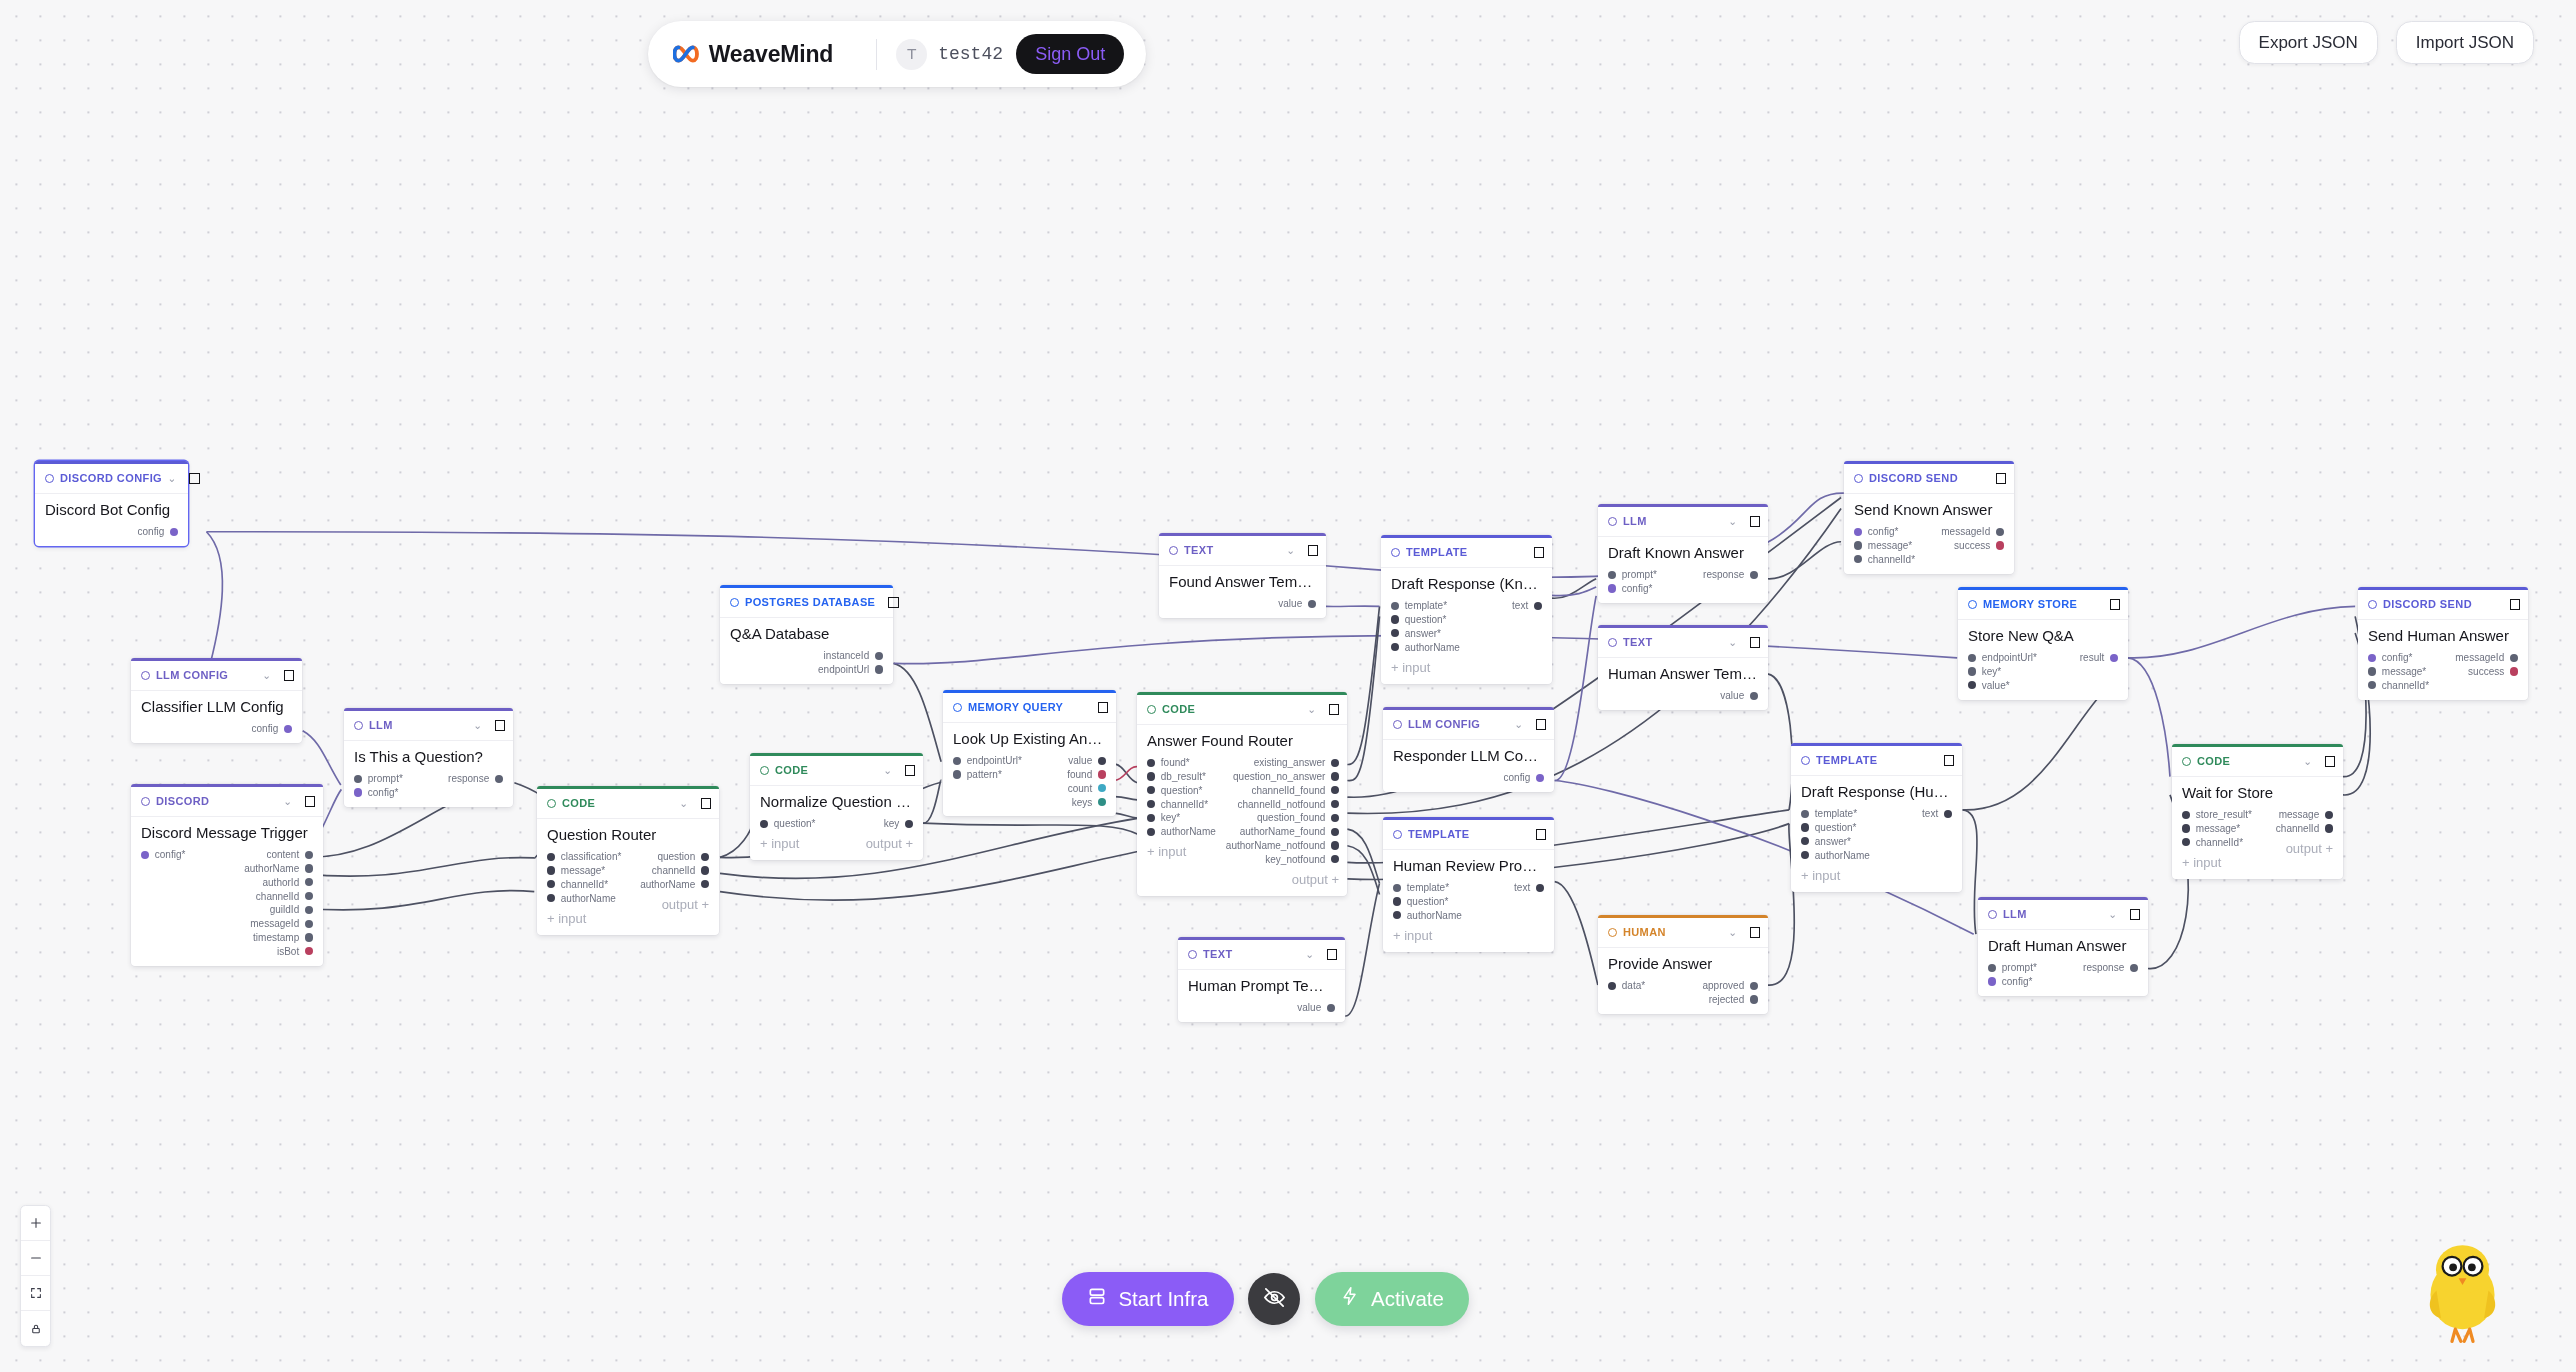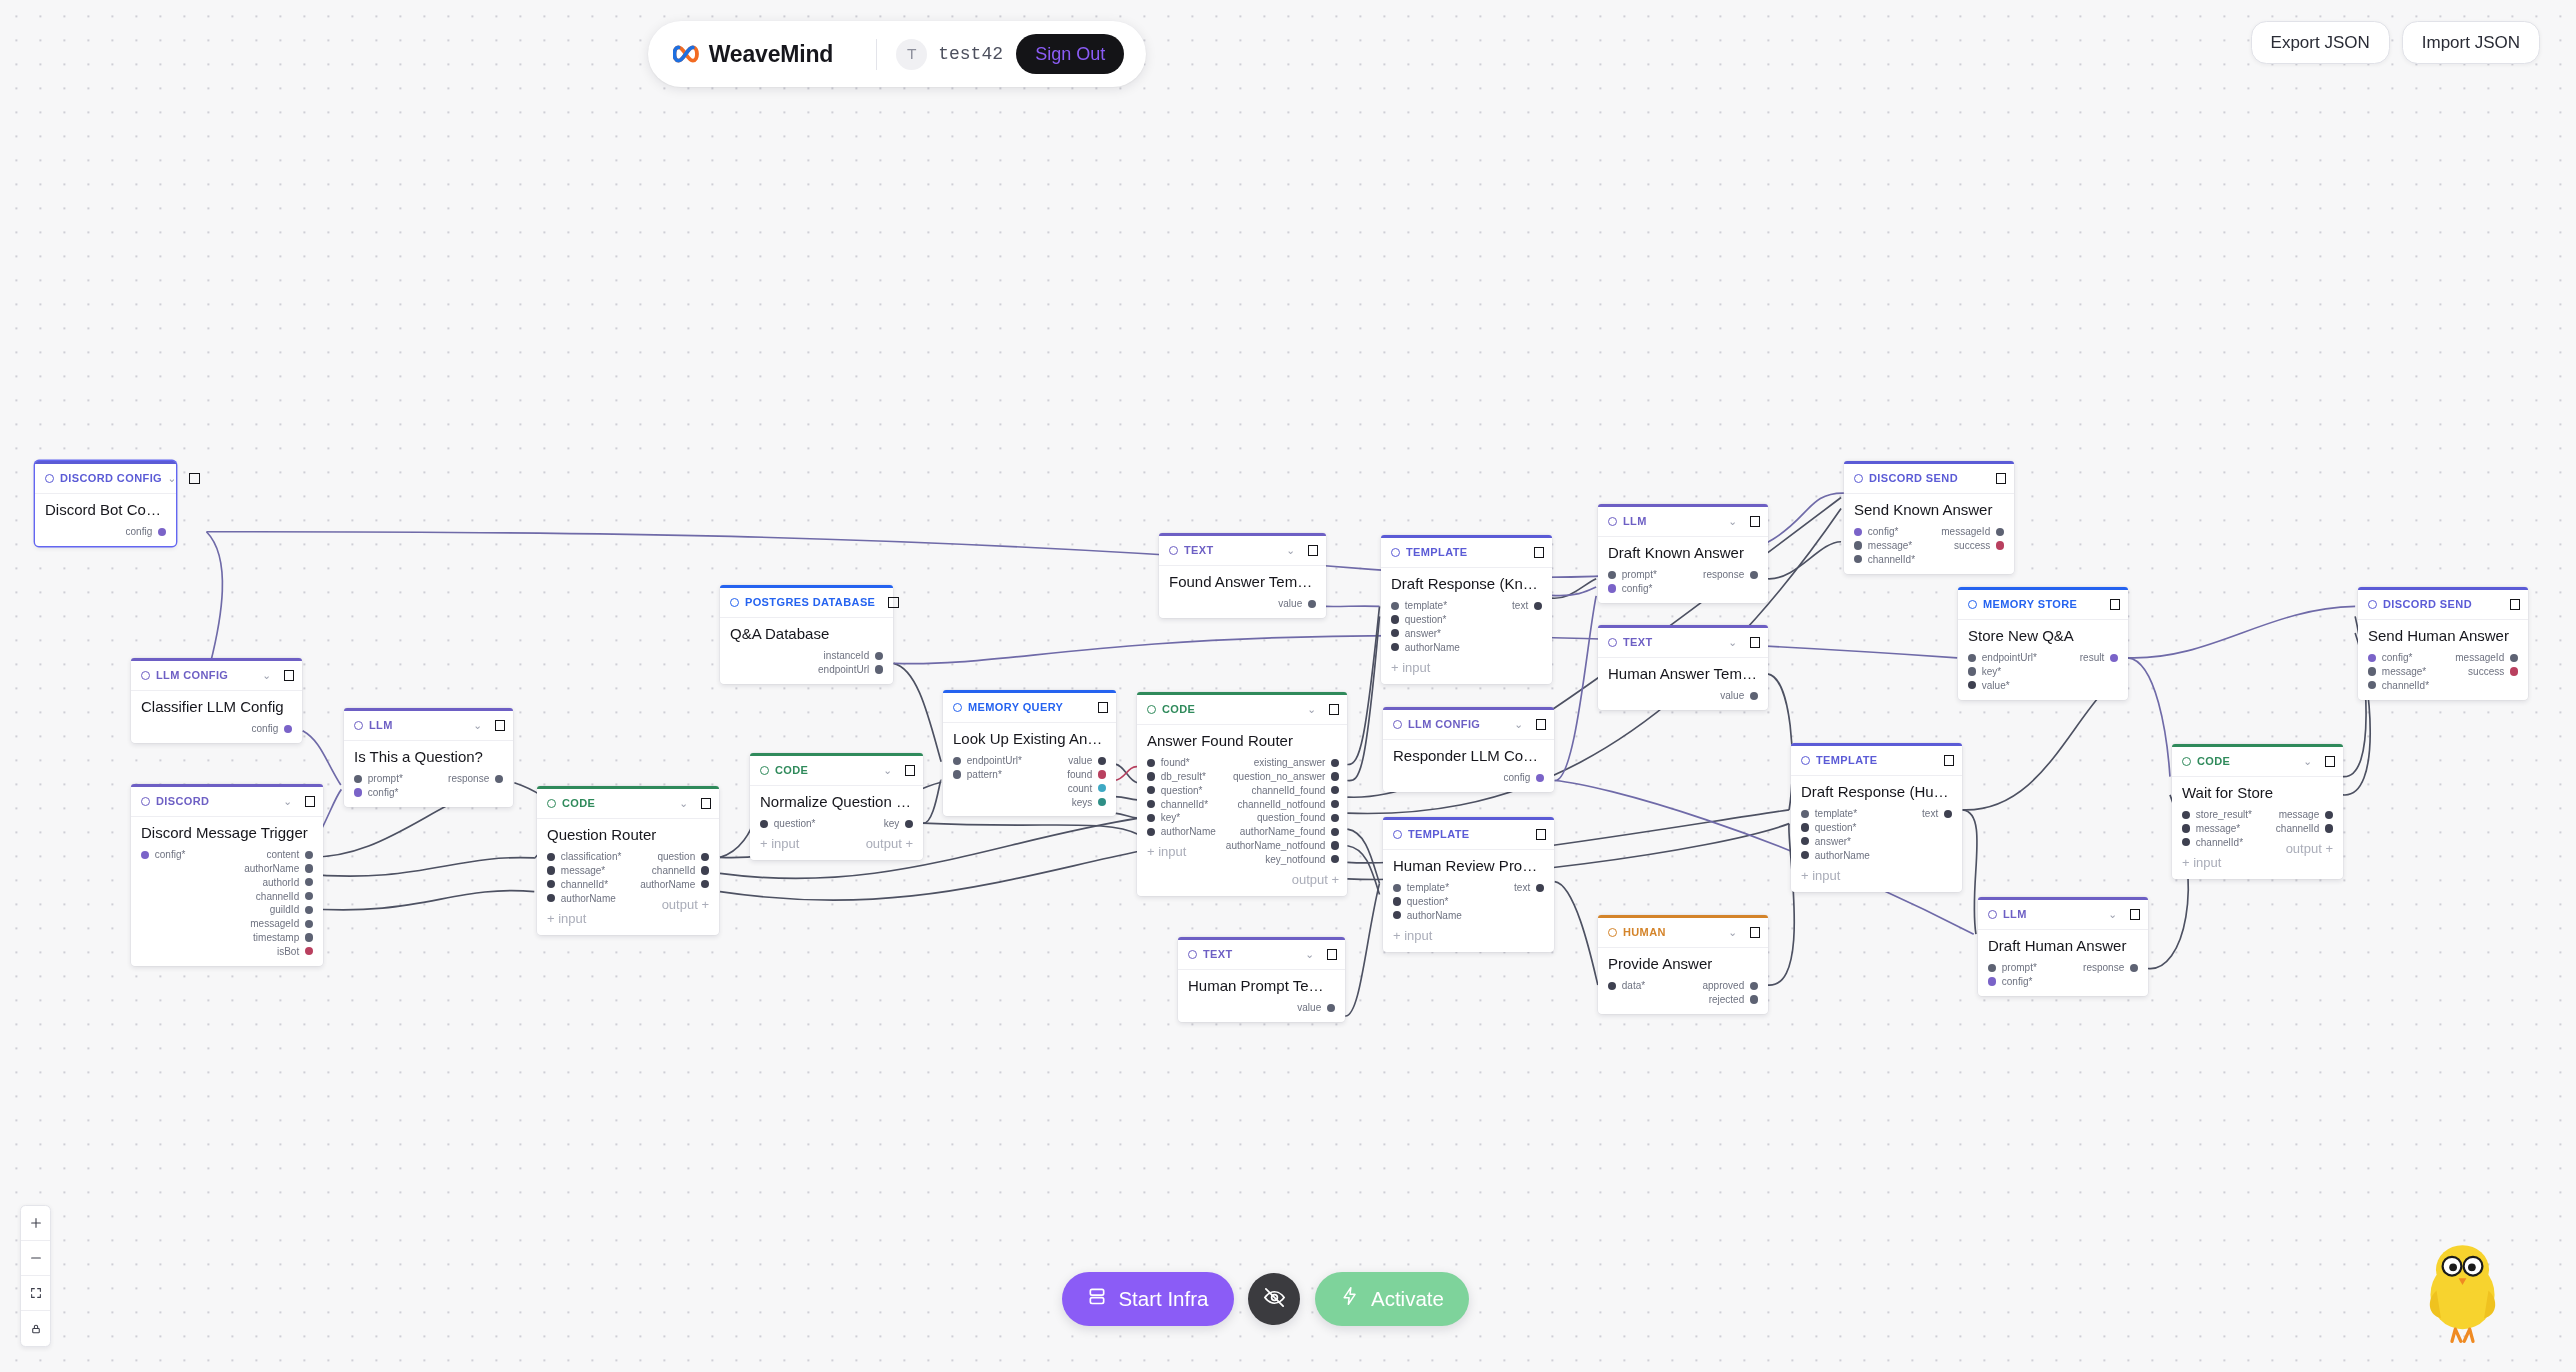--- a/index.html
+++ b/index.html
@@ -45,21 +45,21 @@
     font-size:15.5px;color:#8d8f9c;
   }
   .username { font-family:"Liberation Mono", monospace; font-size:18px; color:#4d505e; }
   #signout {
     margin-left:13.3px; background:#141417; color:#8b5cf6; font-size:18px;
     padding:9.4px 19px; border-radius:22px; border:none; cursor:pointer;
     font-family:"Liberation Sans", sans-serif;
   }
 
   
-  #topright { position:absolute; right:36px; top:21px; display:flex; gap:12px; z-index:50; }
+  #topright { position:absolute; right:42px; top:21px; display:flex; gap:18px; z-index:50; }
   .tr-btn {
     background:#fff; border:0.8px solid #e1e2e8; border-radius:15.5px;
     font-size:17px; color:#2a2c36; padding:10.5px 19px; cursor:pointer;
     box-shadow:0 1.1px 4.4px rgba(16,18,40,.06);
     font-family:"Liberation Sans", sans-serif;
   }
 
   
   #zoomctl {
     position:absolute; left:20px; top:1205px; width:31px;
@@ -190,21 +190,21 @@
       <path d="M 3197 1782 C 3280 1790, 3230 1520, 3236 1490" stroke="#4d5162" stroke-width="3" fill="none"></path>
       <path d="M 3550 1465 C 3600 1470, 3560 1600, 3574 1690" stroke="#4d5162" stroke-width="3" fill="none"></path>
       <path d="M 3550 1465 C 3700 1470, 3750 1280, 3840 1220" stroke="#4d5162" stroke-width="3" fill="none"></path>
       <path d="M 3849 1190 C 3900 1195, 3920 1330, 3925 1405" stroke="#6f6aa8" stroke-width="3" fill="none"></path>
       <path d="M 3885 1752 C 3950 1760, 3990 1600, 3925 1438" stroke="#4d5162" stroke-width="3" fill="none"></path>
       <path d="M 4238 1405 C 4300 1410, 4280 1200, 4260 1115" stroke="#4d5162" stroke-width="3" fill="none"></path>
       <path d="M 4238 1438 C 4310 1445, 4290 1230, 4260 1145" stroke="#4d5162" stroke-width="3" fill="none"></path>
       <path d="M 3849 1190 C 4000 1195, 4100 1100, 4260 1097" stroke="#6f6aa8" stroke-width="3" fill="none"></path>
     </svg>
   <div id="nodes-layer">
-      <div class="node selected-outline" style="left: 35px; top: 461px; width: 141px;">
+      <div class="node selected-outline" style="left: 35px; top: 461px; width: 153px;">
         <div class="accent a-indigo"></div>
         <div class="node-head k-indigo">
           <span class="dot"></span>
           <span class="kind">DISCORD CONFIG</span>
           <span class="chev">⌄</span>
           <span class="expand"></span>
         </div>
         <div class="node-body">
           <div class="node-title">Discord Bot Config</div>
           <div class="ports">

